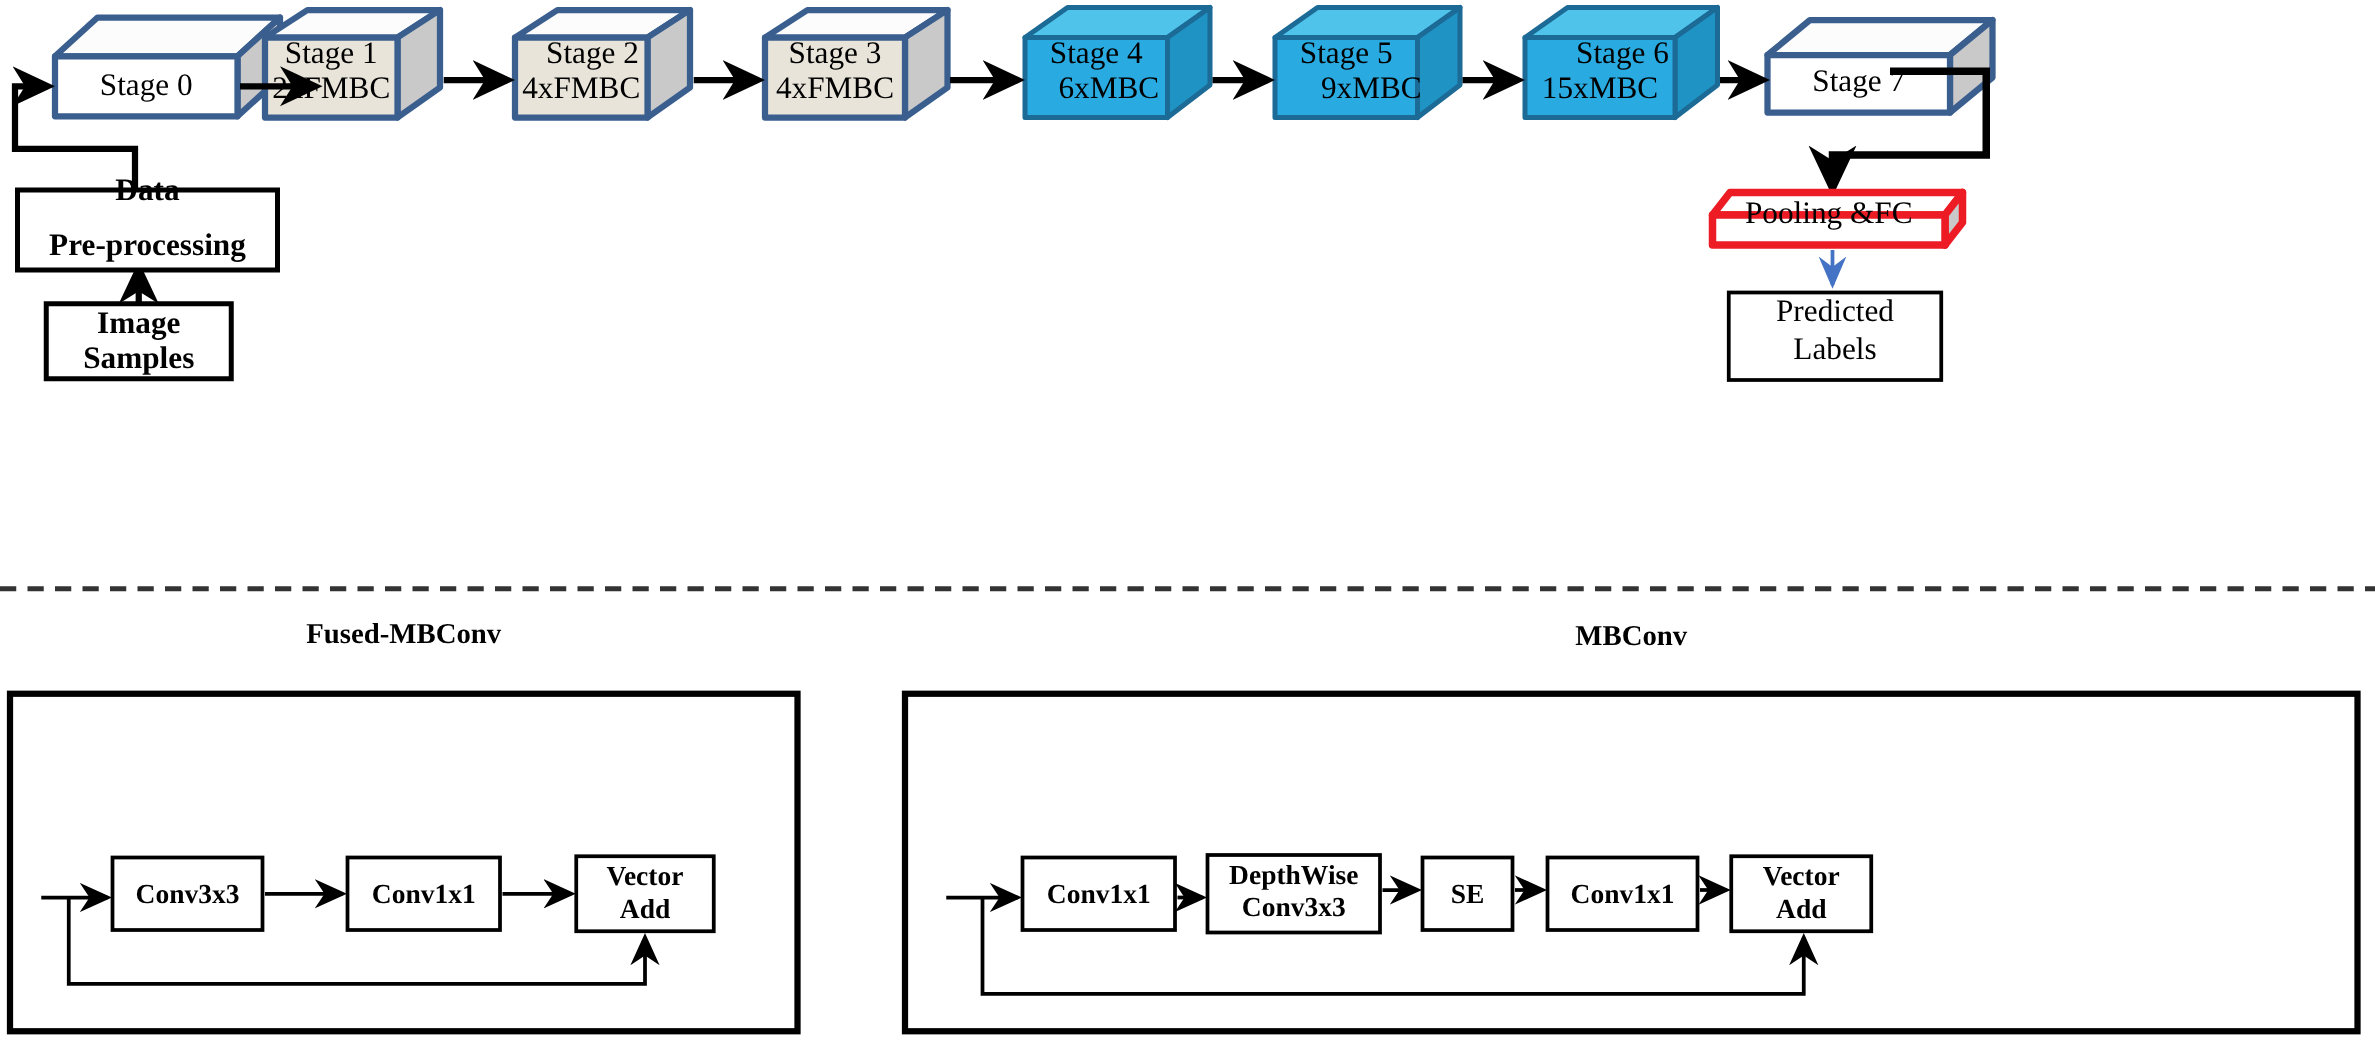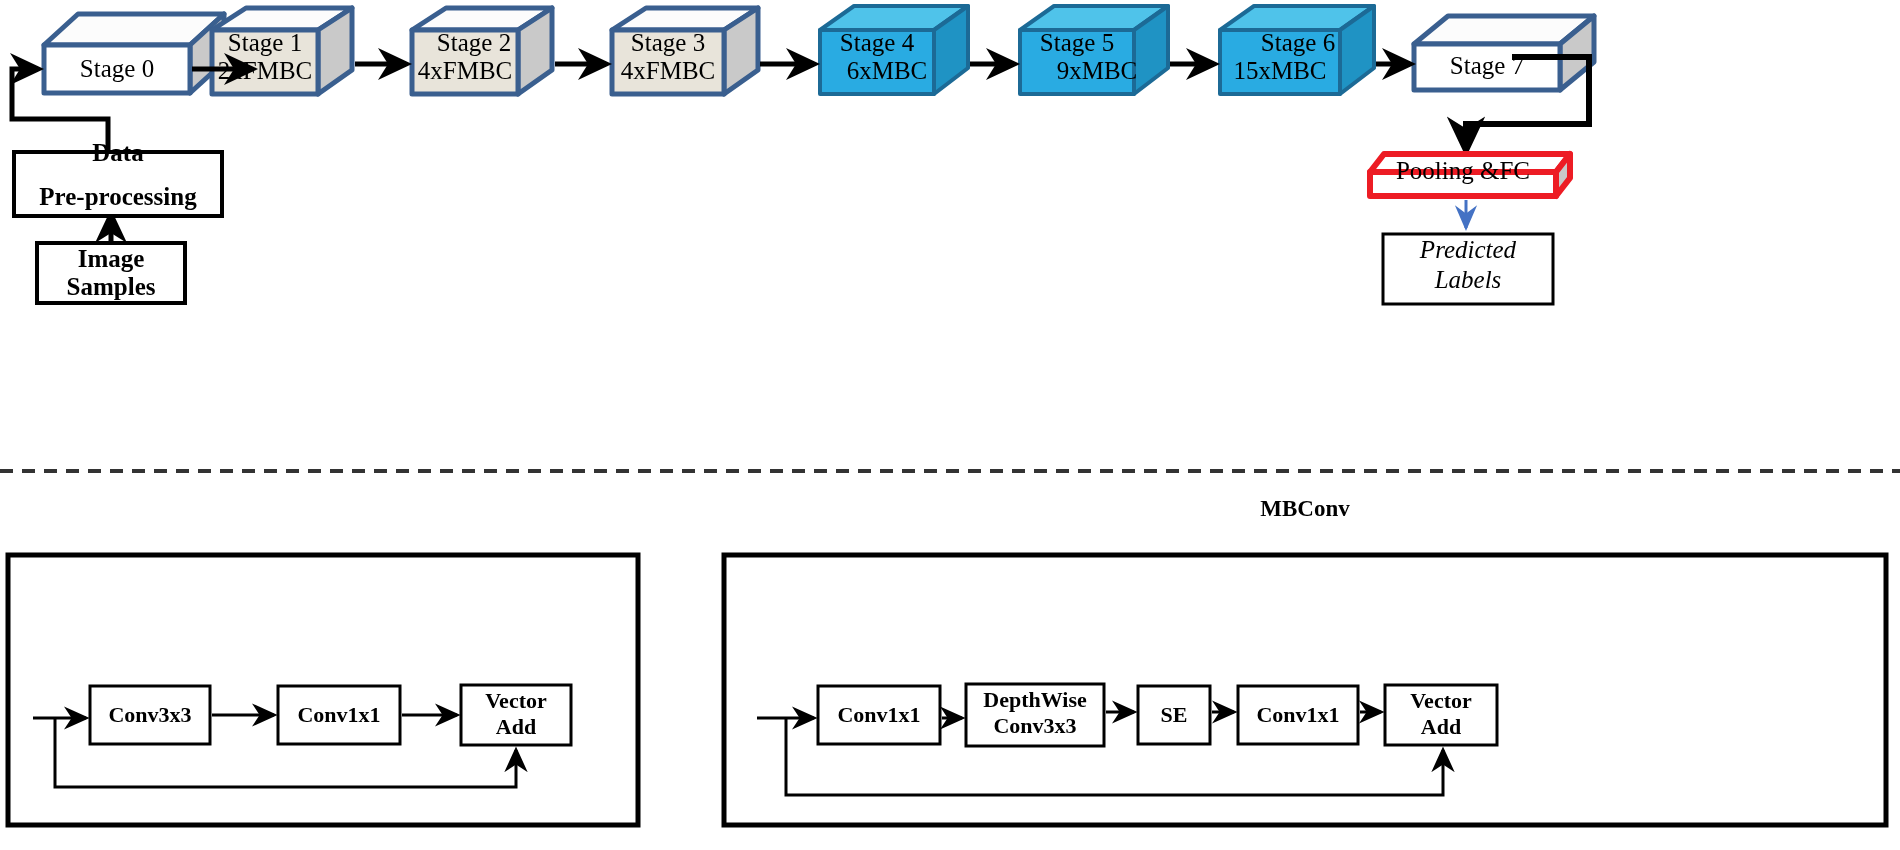--- a/index.html
+++ b/index.html
@@ -46,21 +46,20 @@
     font-weight: 700;
     font-size: 23px;
   }
   .inner-lbl {
     font-weight: 700;
     font-size: 22px;
   }
   .pred-lbl {
     font-size: 25px;
     font-weight: 400;
-    font-style: italic;
   }
   .pool-lbl {
     font-size: 25px;
     font-weight: 400;
   }
 </style>
 </head>
 <body>
 
 <div class="canvas">
@@ -211,20 +210,21 @@
   <div class="lbl plain-bold" style="left:14px; top:184px; width:208px;">Pre-processing</div>
 
   <div class="lbl plain-bold" style="left:37px; top:246px; width:148px;">Image</div>
   <div class="lbl plain-bold" style="left:37px; top:274px; width:148px;">Samples</div>
 
   <div class="lbl pool-lbl" style="left:1370px; top:158px; width:186px;">Pooling &amp;FC</div>
 
   <div class="lbl pred-lbl" style="left:1383px; top:237px; width:170px;">Predicted</div>
   <div class="lbl pred-lbl" style="left:1383px; top:267px; width:170px;">Labels</div>
 
+  <div class="lbl panel-title" style="left:8px; top:495px; width:630px;">Fused-MBConv</div>
   <div class="lbl inner-lbl" style="left:90px; top:703px; width:120px;">Conv3x3</div>
   <div class="lbl inner-lbl" style="left:278px; top:703px; width:122px;">Conv1x1</div>
   <div class="lbl inner-lbl" style="left:461px; top:689px; width:110px;">Vector</div>
   <div class="lbl inner-lbl" style="left:461px; top:715px; width:110px;">Add</div>
 
   <div class="lbl panel-title" style="left:724px; top:497px; width:1162px;">MBConv</div>
   <div class="lbl inner-lbl" style="left:818px; top:703px; width:122px;">Conv1x1</div>
   <div class="lbl inner-lbl" style="left:966px; top:688px; width:138px;">DepthWise</div>
   <div class="lbl inner-lbl" style="left:966px; top:714px; width:138px;">Conv3x3</div>
   <div class="lbl inner-lbl" style="left:1138px; top:703px; width:72px;">SE</div>

